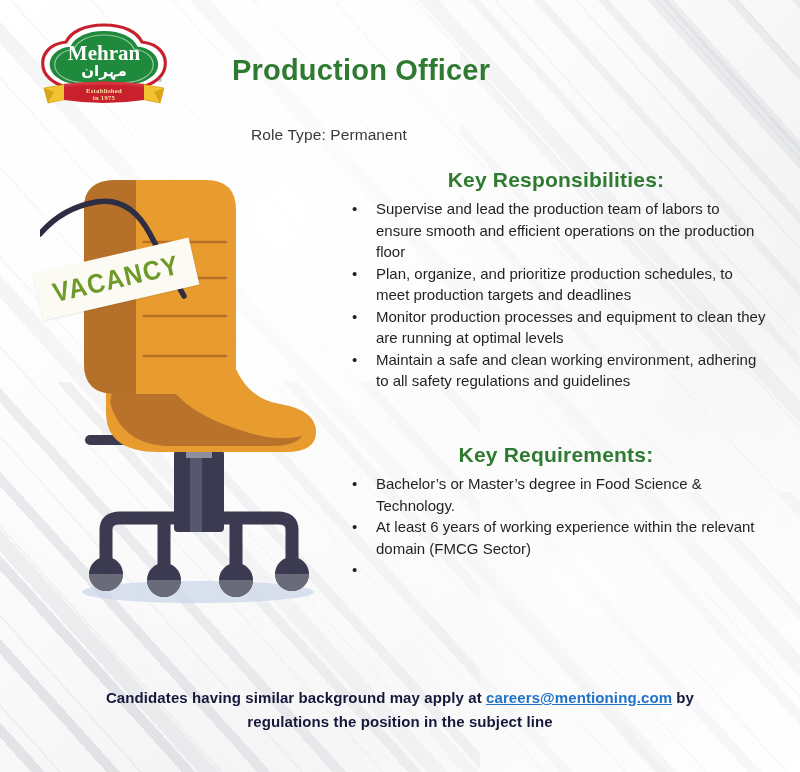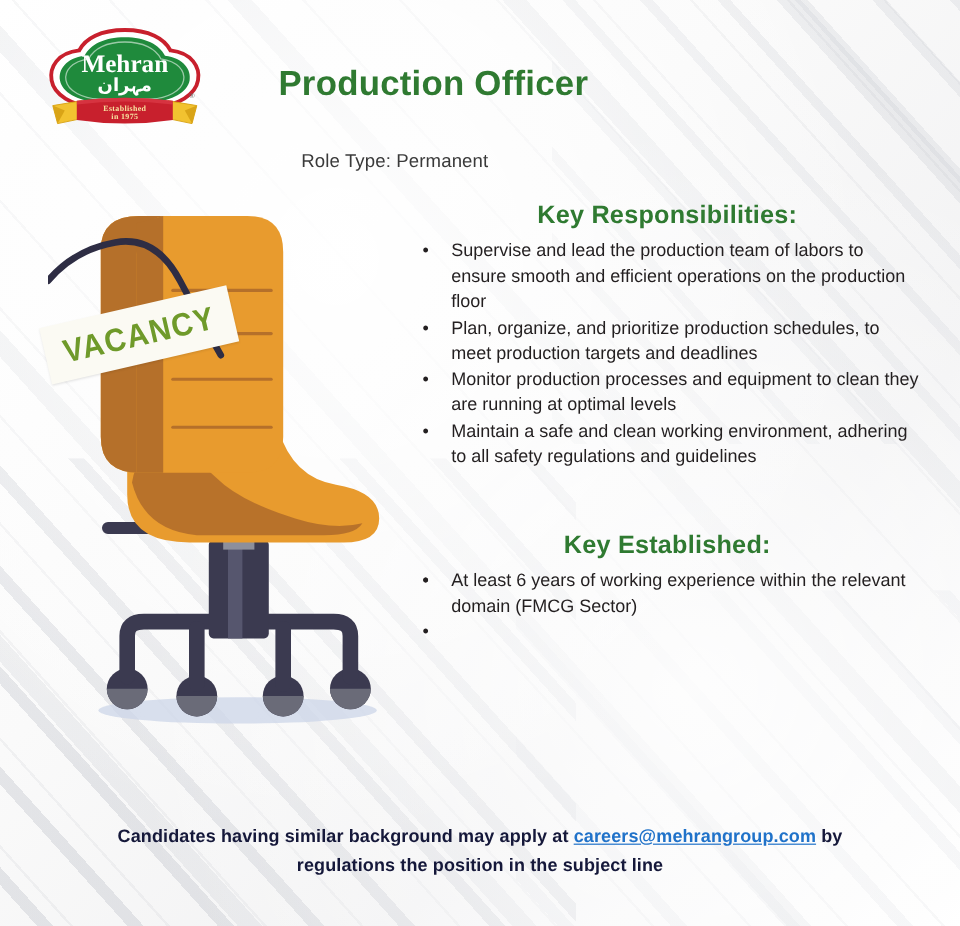--- a/index.html
+++ b/index.html
@@ -377,33 +377,34 @@
         <span>Monitor production processes and equipment to clean they are running at optimal levels</span>
       </li>
       <li>
         <span class="dot">•</span>
         <span>Maintain a safe and clean working environment, adhering to all  safety regulations and guidelines</span>
       </li>
     </ul>
   </div>
 
   <div class="section section-req">
-    <div class="section-heading">Key Established:</div>
+    <div class="section-heading">Key Requirements:</div>
     <ul class="bullets">
       <li>
         <span class="dot">•</span>
+        <span>Bachelor’s or Master’s degree in Food Science &amp; Technology.</span>
       </li>
       <li>
         <span class="dot">•</span>
         <span>At least 6 years of working experience within the relevant domain (FMCG Sector)</span>
       </li>
       <li>
         <span class="dot">•</span>
       </li>
     </ul>
   </div>
 
   <div class="footer">
-    <div><span>Candidates having similar background may apply at </span><a class="email" href="#">careers@mehrangroup.com</a><span> by</span></div>
+    <div><span>Candidates having similar background may apply at </span><a class="email" href="#">careers@mentioning.com</a><span> by</span></div>
     <div>regulations the position in the subject line</div>
   </div>
 
 </div>
 
 </body></html>

